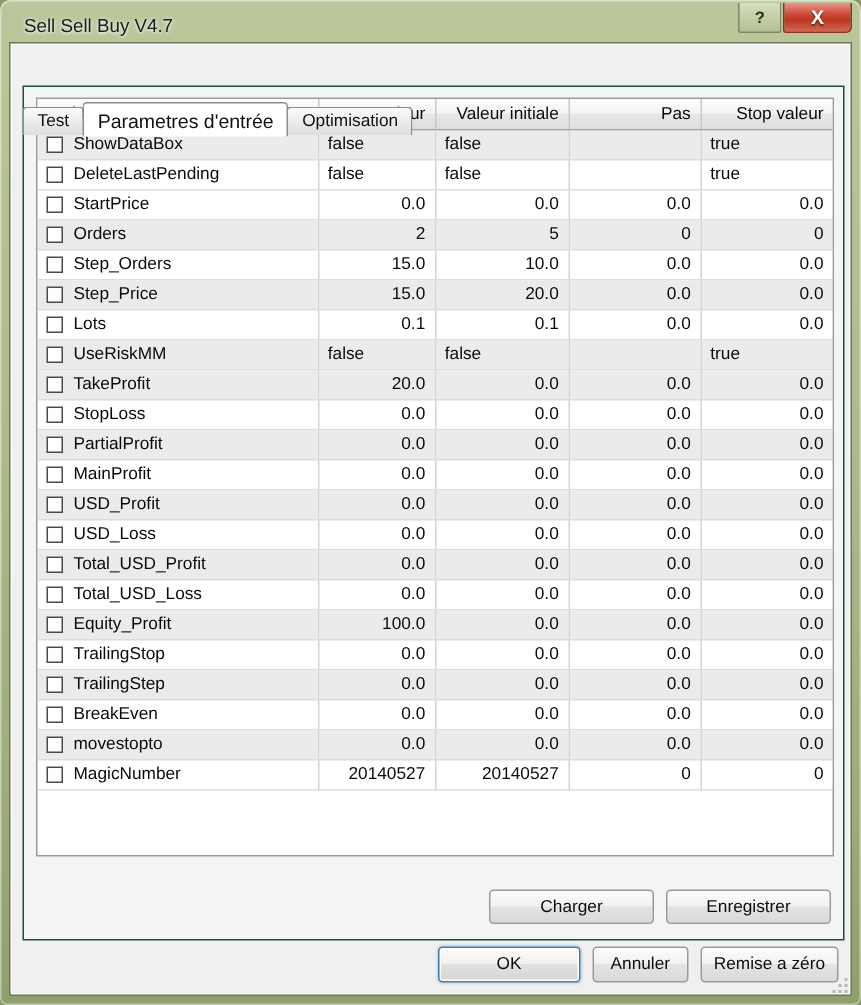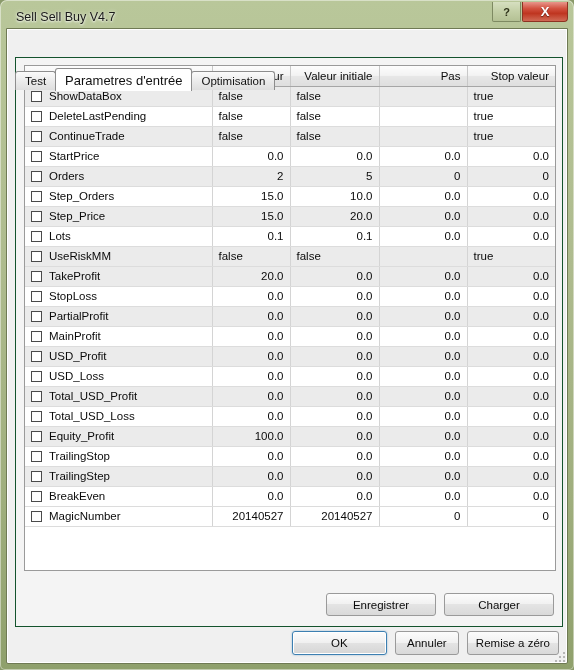--- a/index.html
+++ b/index.html
@@ -294,114 +294,102 @@
                   <div class="var-cell-inner">
                     <span class="chk"></span>
                     <span>DeleteLastPending</span>
                   </div>
                 </td>
                 <td class="cell-text">false</td>
                 <td class="cell-text">false</td>
                 <td class="cell-text"></td>
                 <td class="cell-text">true</td>
               </tr>
-              <tr class="shaded">
-                <td class="cell-variable">
-                  <div class="var-cell-inner">
-                    <span class="chk"></span>
-                    <span>ContinueTrade</span>
+              <tr class="plain">
+                <td class="cell-variable">
+                  <div class="var-cell-inner">
+                    <span class="chk"></span>
+                    <span>StartPrice</span>
+                  </div>
+                </td>
+                <td class="cell-num">0.0</td>
+                <td class="cell-num">0.0</td>
+                <td class="cell-num">0.0</td>
+                <td class="cell-num">0.0</td>
+              </tr>
+              <tr class="shaded">
+                <td class="cell-variable">
+                  <div class="var-cell-inner">
+                    <span class="chk"></span>
+                    <span>Orders</span>
+                  </div>
+                </td>
+                <td class="cell-num">2</td>
+                <td class="cell-num">5</td>
+                <td class="cell-num">0</td>
+                <td class="cell-num">0</td>
+              </tr>
+              <tr class="plain">
+                <td class="cell-variable">
+                  <div class="var-cell-inner">
+                    <span class="chk"></span>
+                    <span>Step_Orders</span>
+                  </div>
+                </td>
+                <td class="cell-num">15.0</td>
+                <td class="cell-num">10.0</td>
+                <td class="cell-num">0.0</td>
+                <td class="cell-num">0.0</td>
+              </tr>
+              <tr class="shaded">
+                <td class="cell-variable">
+                  <div class="var-cell-inner">
+                    <span class="chk"></span>
+                    <span>Step_Price</span>
+                  </div>
+                </td>
+                <td class="cell-num">15.0</td>
+                <td class="cell-num">20.0</td>
+                <td class="cell-num">0.0</td>
+                <td class="cell-num">0.0</td>
+              </tr>
+              <tr class="plain">
+                <td class="cell-variable">
+                  <div class="var-cell-inner">
+                    <span class="chk"></span>
+                    <span>Lots</span>
+                  </div>
+                </td>
+                <td class="cell-num">0.1</td>
+                <td class="cell-num">0.1</td>
+                <td class="cell-num">0.0</td>
+                <td class="cell-num">0.0</td>
+              </tr>
+              <tr class="shaded">
+                <td class="cell-variable">
+                  <div class="var-cell-inner">
+                    <span class="chk"></span>
+                    <span>UseRiskMM</span>
                   </div>
                 </td>
                 <td class="cell-text">false</td>
                 <td class="cell-text">false</td>
                 <td class="cell-text"></td>
                 <td class="cell-text">true</td>
               </tr>
-              <tr class="plain">
-                <td class="cell-variable">
-                  <div class="var-cell-inner">
-                    <span class="chk"></span>
-                    <span>StartPrice</span>
-                  </div>
-                </td>
-                <td class="cell-num">0.0</td>
-                <td class="cell-num">0.0</td>
-                <td class="cell-num">0.0</td>
-                <td class="cell-num">0.0</td>
-              </tr>
-              <tr class="shaded">
-                <td class="cell-variable">
-                  <div class="var-cell-inner">
-                    <span class="chk"></span>
-                    <span>Orders</span>
-                  </div>
-                </td>
-                <td class="cell-num">2</td>
-                <td class="cell-num">5</td>
-                <td class="cell-num">0</td>
-                <td class="cell-num">0</td>
-              </tr>
-              <tr class="plain">
-                <td class="cell-variable">
-                  <div class="var-cell-inner">
-                    <span class="chk"></span>
-                    <span>Step_Orders</span>
-                  </div>
-                </td>
-                <td class="cell-num">15.0</td>
-                <td class="cell-num">10.0</td>
-                <td class="cell-num">0.0</td>
-                <td class="cell-num">0.0</td>
-              </tr>
-              <tr class="shaded">
-                <td class="cell-variable">
-                  <div class="var-cell-inner">
-                    <span class="chk"></span>
-                    <span>Step_Price</span>
-                  </div>
-                </td>
-                <td class="cell-num">15.0</td>
+              <tr class="shaded">
+                <td class="cell-variable">
+                  <div class="var-cell-inner">
+                    <span class="chk"></span>
+                    <span>TakeProfit</span>
+                  </div>
+                </td>
                 <td class="cell-num">20.0</td>
                 <td class="cell-num">0.0</td>
                 <td class="cell-num">0.0</td>
-              </tr>
-              <tr class="plain">
-                <td class="cell-variable">
-                  <div class="var-cell-inner">
-                    <span class="chk"></span>
-                    <span>Lots</span>
-                  </div>
-                </td>
-                <td class="cell-num">0.1</td>
-                <td class="cell-num">0.1</td>
-                <td class="cell-num">0.0</td>
-                <td class="cell-num">0.0</td>
-              </tr>
-              <tr class="shaded">
-                <td class="cell-variable">
-                  <div class="var-cell-inner">
-                    <span class="chk"></span>
-                    <span>UseRiskMM</span>
-                  </div>
-                </td>
-                <td class="cell-text">false</td>
-                <td class="cell-text">false</td>
-                <td class="cell-text"></td>
-                <td class="cell-text">true</td>
-              </tr>
-              <tr class="shaded">
-                <td class="cell-variable">
-                  <div class="var-cell-inner">
-                    <span class="chk"></span>
-                    <span>TakeProfit</span>
-                  </div>
-                </td>
-                <td class="cell-num">20.0</td>
-                <td class="cell-num">0.0</td>
-                <td class="cell-num">0.0</td>
                 <td class="cell-num">0.0</td>
               </tr>
               <tr class="plain">
                 <td class="cell-variable">
                   <div class="var-cell-inner">
                     <span class="chk"></span>
                     <span>StopLoss</span>
                   </div>
                 </td>
                 <td class="cell-num">0.0</td>
@@ -515,20 +503,32 @@
                 <td class="cell-num">0.0</td>
                 <td class="cell-num">0.0</td>
                 <td class="cell-num">0.0</td>
                 <td class="cell-num">0.0</td>
               </tr>
               <tr class="plain">
                 <td class="cell-variable">
                   <div class="var-cell-inner">
                     <span class="chk"></span>
                     <span>BreakEven</span>
+                  </div>
+                </td>
+                <td class="cell-num">0.0</td>
+                <td class="cell-num">0.0</td>
+                <td class="cell-num">0.0</td>
+                <td class="cell-num">0.0</td>
+              </tr>
+              <tr class="shaded">
+                <td class="cell-variable">
+                  <div class="var-cell-inner">
+                    <span class="chk"></span>
+                    <span>movestopto</span>
                   </div>
                 </td>
                 <td class="cell-num">0.0</td>
                 <td class="cell-num">0.0</td>
                 <td class="cell-num">0.0</td>
                 <td class="cell-num">0.0</td>
               </tr>
               <tr class="plain">
                 <td class="cell-variable">
                   <div class="var-cell-inner">
@@ -539,22 +539,22 @@
                 <td class="cell-num">20140527</td>
                 <td class="cell-num">20140527</td>
                 <td class="cell-num">0</td>
                 <td class="cell-num">0</td>
               </tr>
             </tbody>
         </table>
       </div>
 
       <div id="file-buttons">
+        <button class="btn" id="charger-button">Charger</button>
         <button class="btn" id="enregistrer-button">Enregistrer</button>
-        <button class="btn" id="charger-button">Charger</button>
       </div>
 
     </div>
 
     <div id="dialog-buttons">
       <button class="btn" id="ok-button">OK</button>
       <button class="btn" id="annuler-button">Annuler</button>
       <button class="btn" id="remise-button">Remise a zéro</button>
     </div>
 

